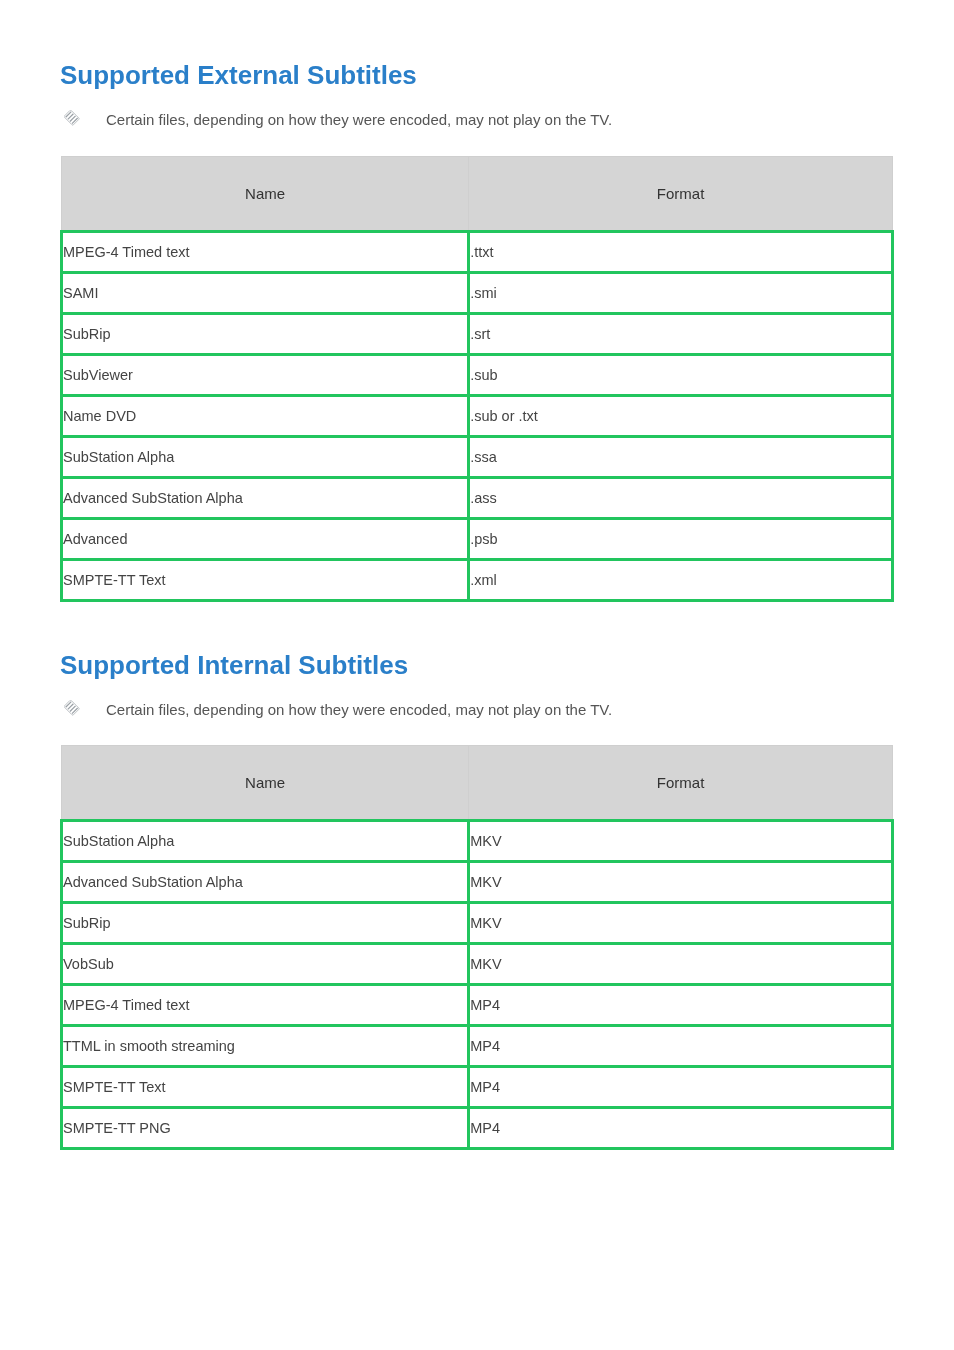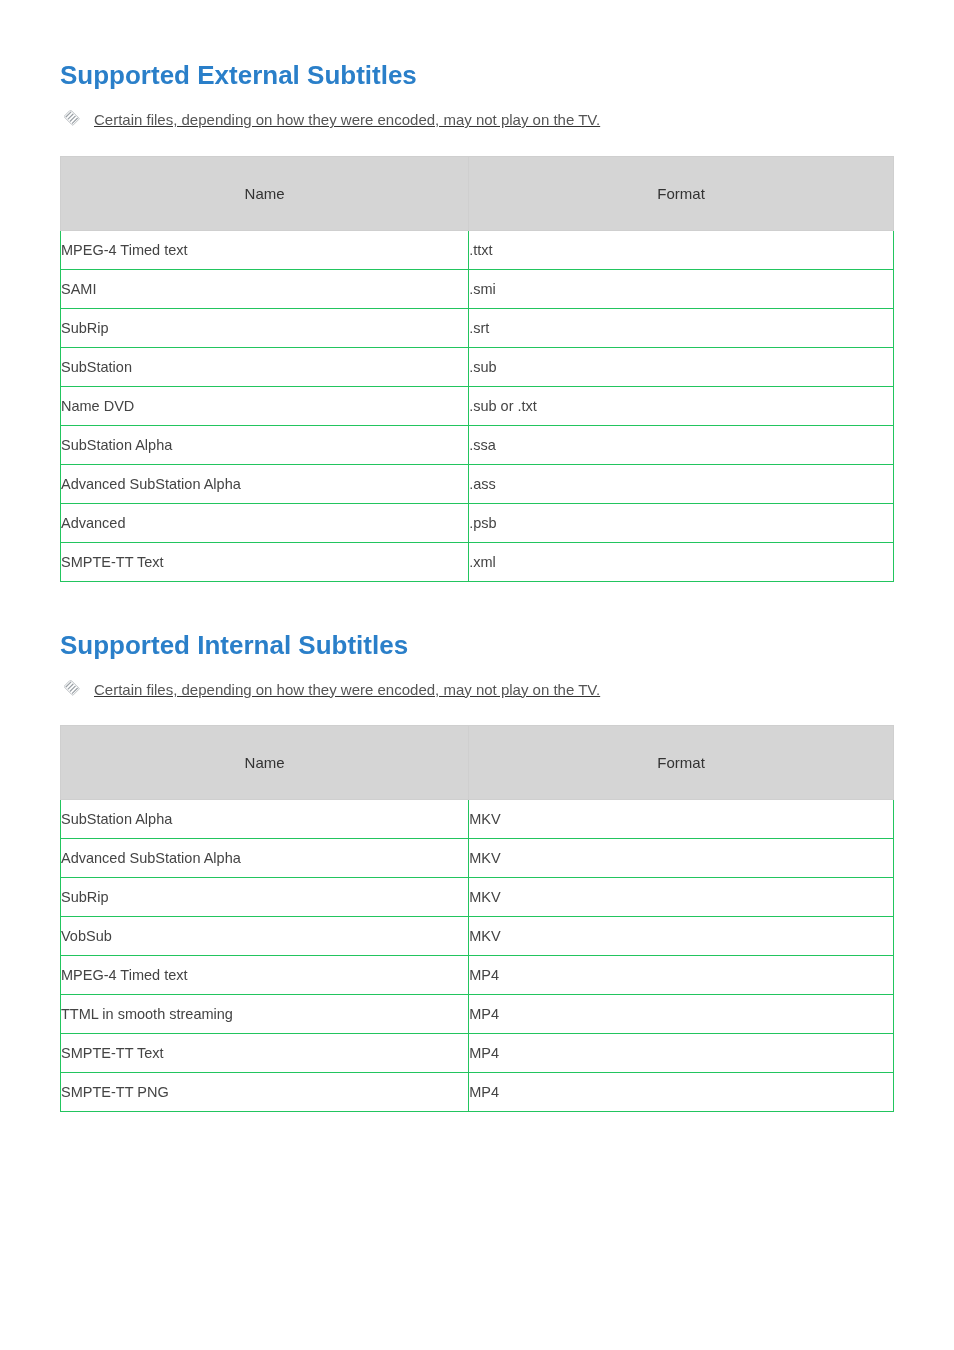--- a/index.html
+++ b/index.html
@@ -13,24 +13,23 @@
     .section { margin-bottom: 48px; }
     .section-title {
       color: #2a7fc9;
       font-size: 26px;
       font-weight: bold;
       margin-bottom: 18px;
     }
     .note-row {
       display: flex;
       align-items: flex-start;
-      gap: 14px;
+      gap: 26px;
       margin-bottom: 24px;
       margin-left: 4px;
-      text-decoration: underline;
     }
     .note-icon {
       flex-shrink: 0;
       width: 16px;
       height: 16px;
       margin-top: 1px;
     }
     .note-text {
       font-size: 15px;
       color: #555;
@@ -43,21 +42,21 @@
     thead th {
       background: #d5d5d5;
       color: #333;
       font-weight: normal;
       font-size: 15px;
       text-align: center;
       padding: 28px 16px;
       border: 1px solid #cfcfcf;
     }
     tbody td {
-      border: 1px solid #22c55e;
+      border: 3px solid #22c55e;
       padding: 11px 0;
       font-size: 14.5px;
       color: #444;
     }
     tbody td:first-child { width: 49%; }
     tbody td:last-child { width: 51%; }
   </style>
 </head>
 <body>
 
@@ -91,21 +90,21 @@
         </tr>
       <tr>
           <td>SAMI</td>
           <td>.smi</td>
         </tr>
       <tr>
           <td>SubRip</td>
           <td>.srt</td>
         </tr>
       <tr>
-          <td>SubStation</td>
+          <td>SubViewer</td>
           <td>.sub</td>
         </tr>
       <tr>
           <td>Name DVD</td>
           <td>.sub or .txt</td>
         </tr>
       <tr>
           <td>SubStation Alpha</td>
           <td>.ssa</td>
         </tr>

